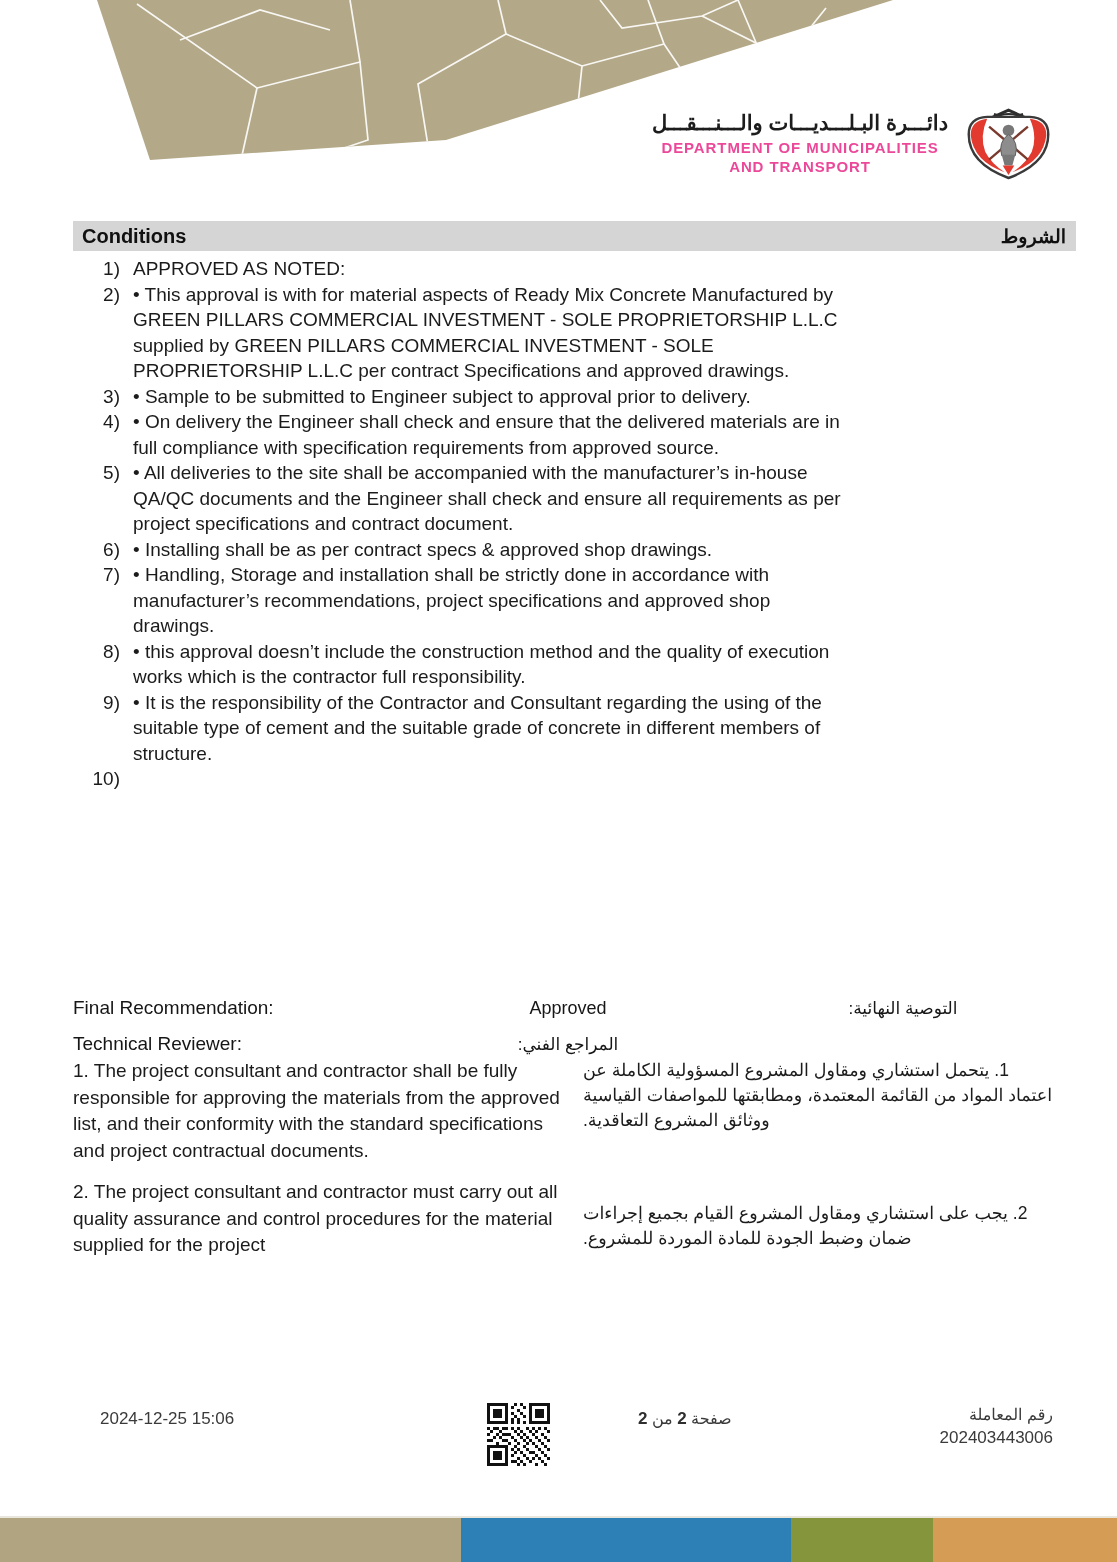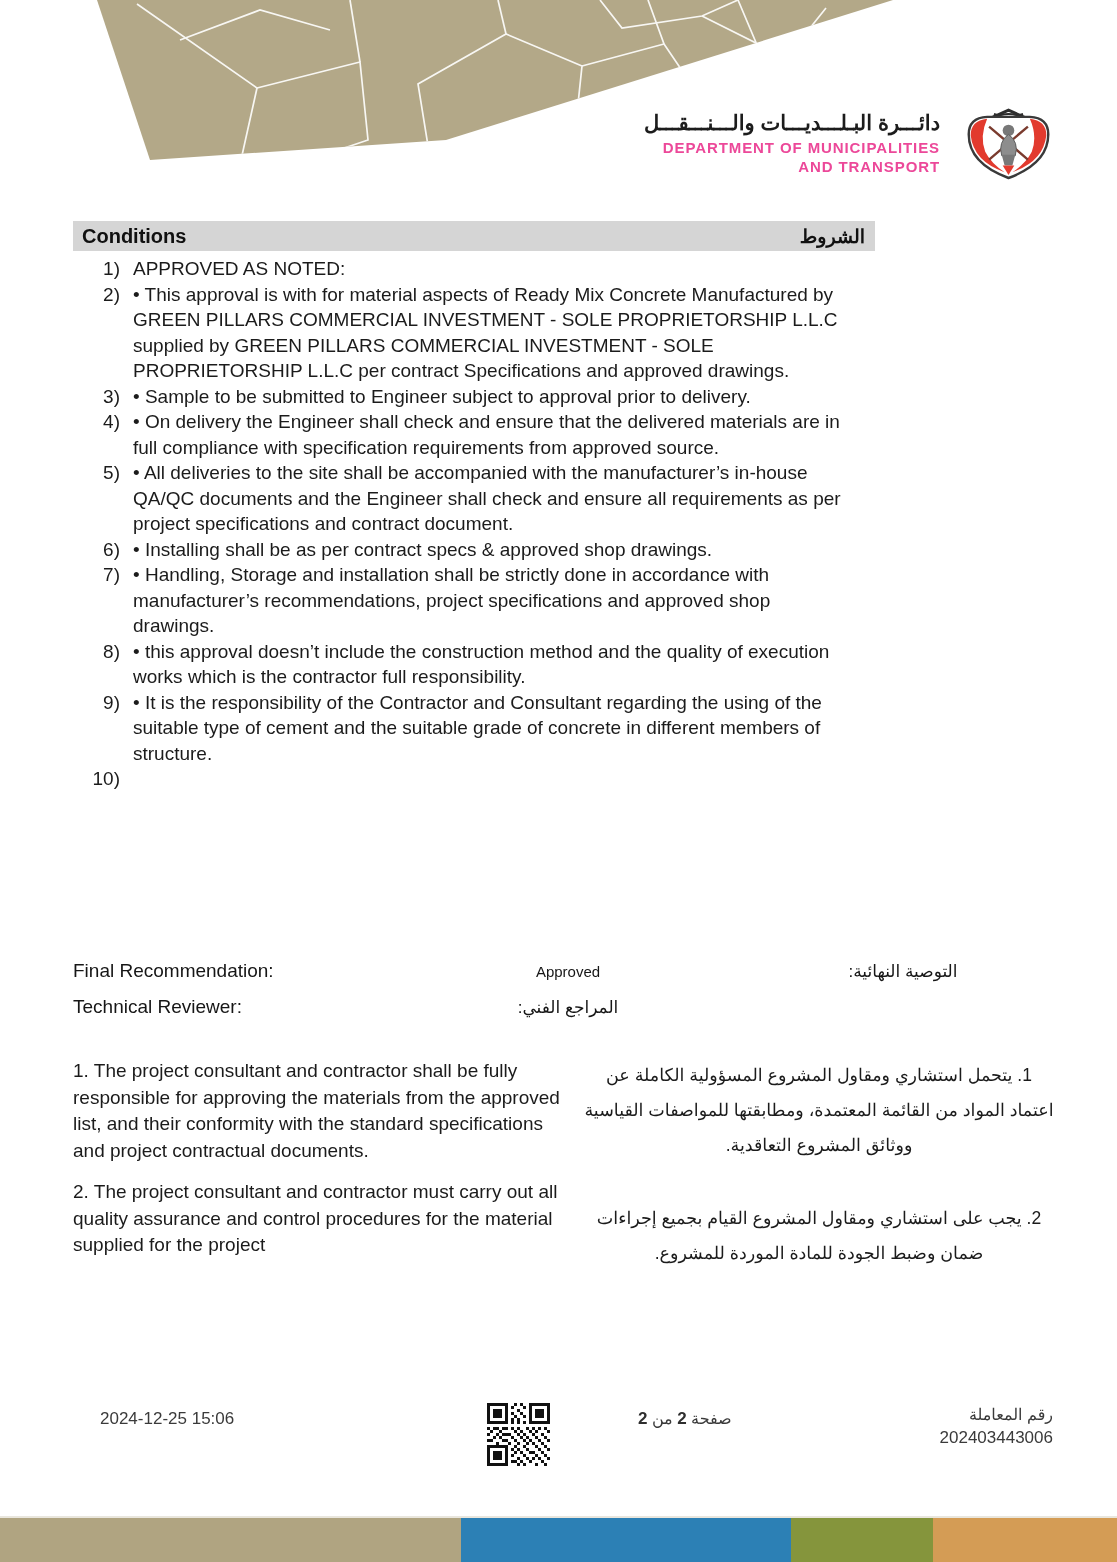--- a/index.html
+++ b/index.html
@@ -7,51 +7,51 @@
   .page { position:relative; width:1117px; height:1562px; background:#fff; overflow:hidden; color:#1b1b1b; }
 
   
   .banner { position:absolute; top:0; left:0; width:1117px; height:165px;
             background:#b3a888;
             clip-path: polygon(97px 0px, 893px 0px, 446px 140px, 150px 160px); }
   .banner svg { position:absolute; top:0; left:0; }
 
   
   .logo { position:absolute; top:103px; right:60px; display:flex; align-items:flex-start; }
-  .logo-text { text-align:right; margin-right:20px; padding-top:8px; }
+  .logo-text { text-align:center; margin-right:12px; padding-top:8px; }
   .logo-ar { font-size:21px; font-weight:bold; color:#1c1c1c; margin-bottom:3px; direction:rtl; }
   .logo-en { font-size:15px; font-weight:bold; color:#ec4899; letter-spacing:0.9px; line-height:19px; }
 
   
-  .cond-bar { position:absolute; left:73px; top:221px; width:802px; height:30px;
+  .cond-bar { position:absolute; left:73px; top:221px; width:1003px; height:30px;
               background:#d5d5d5; display:flex; justify-content:space-between; align-items:center;
               padding:0 10px 0 9px; }
   .cond-title-en { font-weight:bold; font-size:20px; color:#101010; }
   .cond-title-ar { font-weight:bold; font-size:19px; color:#101010; direction:rtl; }
 
   
   .cond-list { position:absolute; left:73px; top:256px; width:772px;
                font-size:19px; line-height:25.5px; color:#1b1b1b; }
   .cond-item { display:flex; }
   .cond-num { width:60px; flex-shrink:0; text-align:right; padding-right:13px; }
   .cond-text { flex:1; min-height:25.5px; }
 
   
-  .rec-block { position:absolute; left:73px; top:960px; width:980px; }
+  .rec-block { position:absolute; left:73px; top:997px; width:980px; }
   .rec-row { display:grid; grid-template-columns:310px 1fr 300px; align-items:baseline; margin-bottom:14px; }
   .rec-label { font-size:19px; color:#161616; }
-  .rec-value { text-align:center; font-size:15px; color:#161616; }
+  .rec-value { text-align:center; font-size:18px; color:#161616; }
   .rec-value.ar { direction:rtl; font-size:17px; }
   .rec-ar { text-align:center; direction:rtl; font-size:17px; color:#161616; }
 
   
   .notes { position:absolute; left:73px; top:1058px; width:982px; }
   .note-row { display:grid; grid-template-columns:492px 1fr; column-gap:18px; margin-bottom:15px; }
   .note-en { font-size:19px; line-height:26.5px; color:#1b1b1b; }
-  .note-ar { direction:rtl; text-align:center; font-size:17.5px; line-height:35px; color:#1b1b1b; }
+  .note-ar { direction:rtl; text-align:left; font-size:17.5px; line-height:25px; color:#1b1b1b; }
   .note-row.second .note-ar { padding-top:22px; }
 
   
   .footer { position:absolute; left:73px; top:1403px; width:980px; height:75px; color:#3a3a3a; }
   .f-date { position:absolute; left:27px; top:6px; font-size:17px; }
   .f-qr { position:absolute; left:414px; top:0; width:63px; height:63px; }
   .f-page { position:absolute; left:565px; top:6px; width:140px; direction:rtl; text-align:left; font-size:16px; }
   .f-page b { font-size:17px; color:#2e2e2e; }
   .f-trans { position:absolute; right:0; top:2px; text-align:right; }
   .f-trans-label { direction:rtl; font-size:16px; margin-bottom:4px; }

